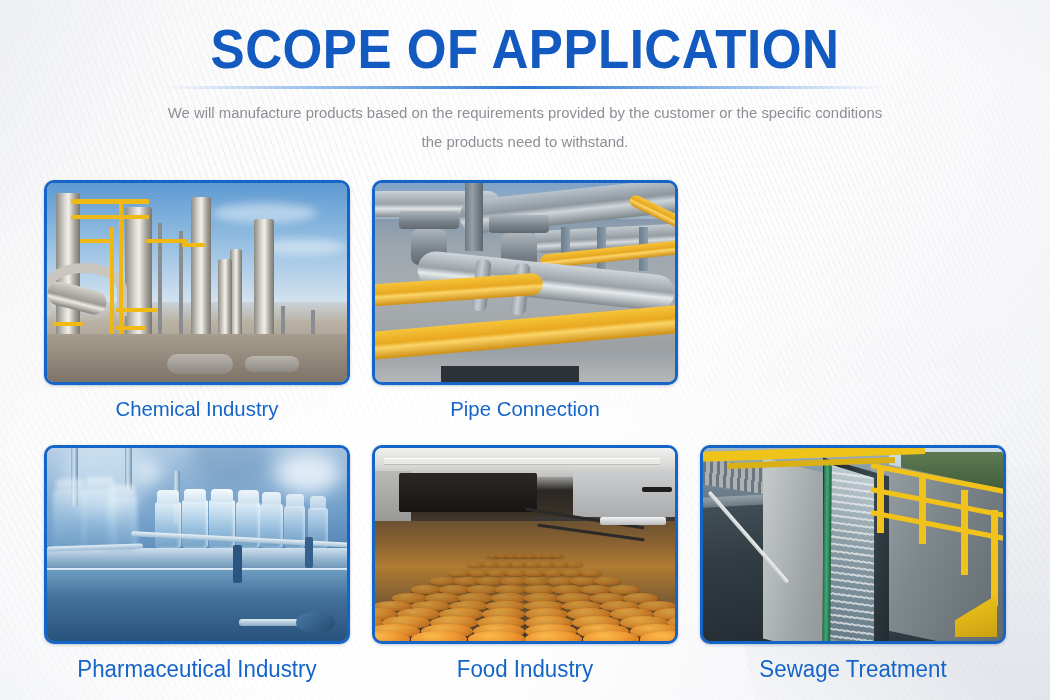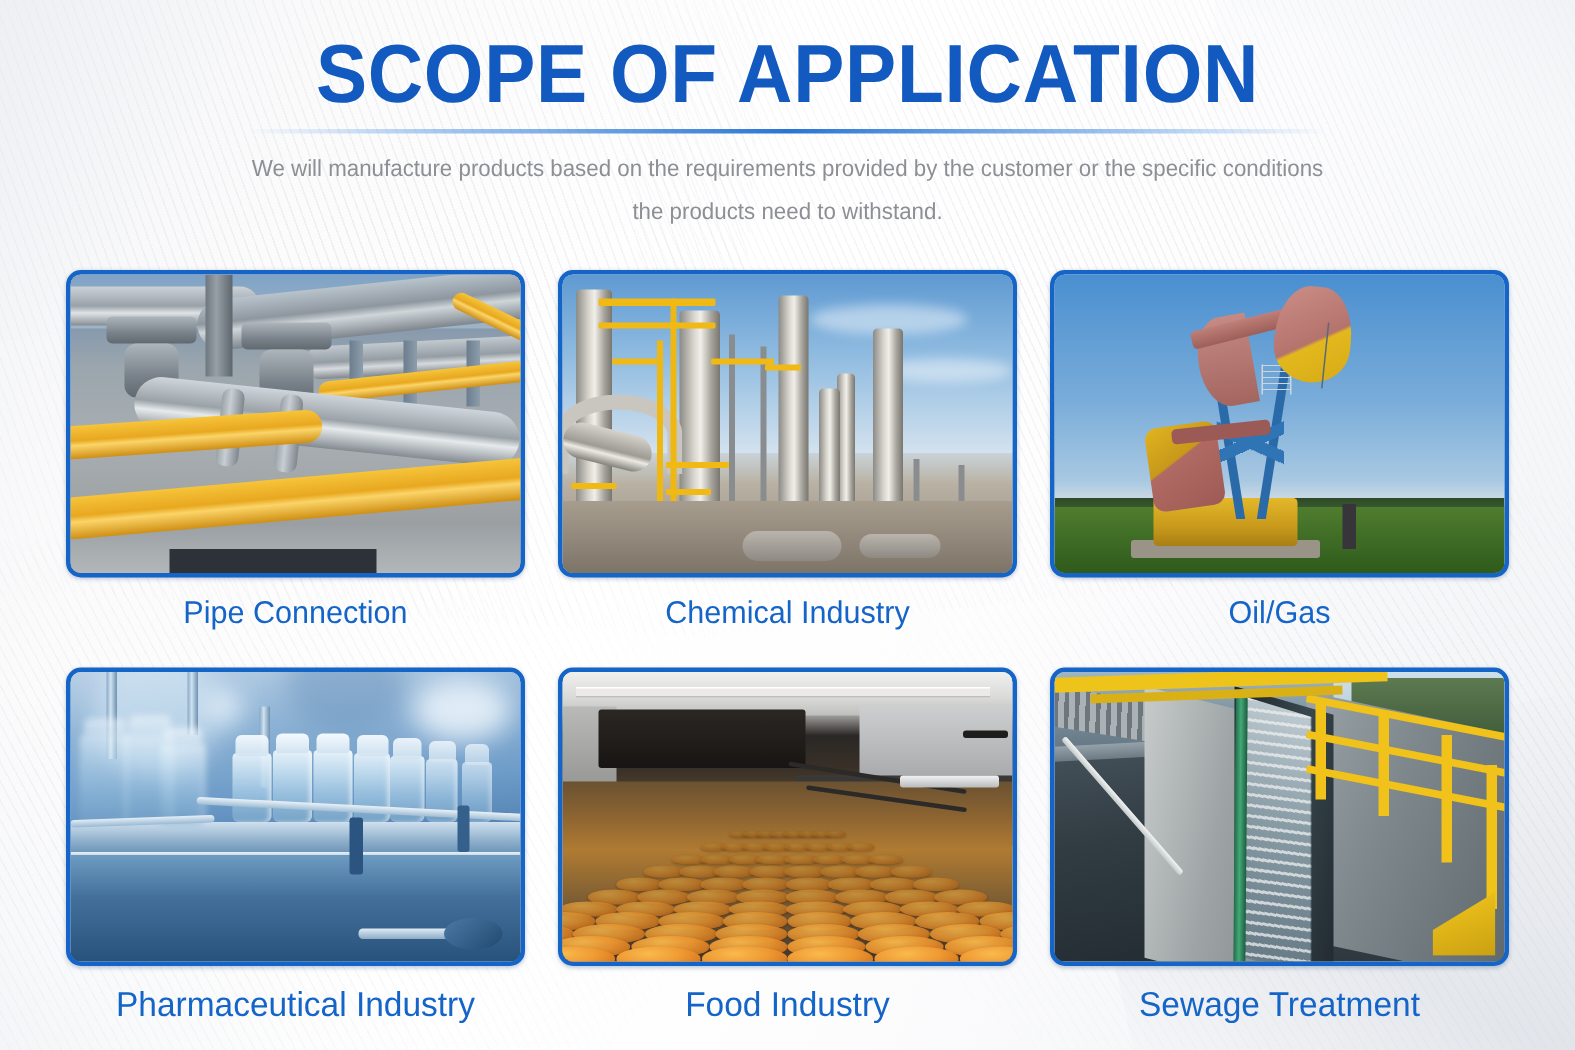--- a/index.html
+++ b/index.html
@@ -302,49 +302,20 @@
       <span class="l2">the products need to withstand.</span>
     </div>
   </div>
 
   <div class="grid">
 
     <div class="row row1">
 
       <div class="cell">
         <div class="card">
-          <div class="photo p1">
-            <div class="sky"></div>
-            <div class="bigpipe bp2"></div>
-              <div class="bigpipe bp1"></div>
-              <div class="bigpipe bp3"></div>
-            <div class="col c1"></div>
-              <div class="col c2"></div>
-              <div class="col c3"></div>
-            <div class="ypipe y3"></div>
-              <div class="ypipe y4"></div>
-            <div class="riser"></div>
-            <div class="valve v1"></div>
-              <div class="valve v2"></div>
-            <div class="valve v1b"></div>
-              <div class="valve v2b"></div>
-            <div class="main"></div>
-            <div class="flange f1"></div>
-              <div class="flange f2"></div>
-            <div class="ypipe y1"></div>
-            <div class="ground"></div>
-              <div class="dark"></div>
-            <div class="ypipe y2"></div>
-          </div>
-        </div>
-        <div class="caption">Pipe Connection</div>
-      </div>
-
-      <div class="cell">
-        <div class="card">
           <div class="photo p2">
             <div class="sky"></div>
             <div class="cloud cl1"></div>
               <div class="cloud cl2"></div>
             <div class="col k6"></div>
               <div class="col k5"></div>
               <div class="col k4"></div>
             <div class="col k3"></div>
               <div class="col k2"></div>
               <div class="col k1"></div>
@@ -367,39 +338,47 @@
             <div class="base"></div>
             <div class="tank t1"></div>
               <div class="tank t2"></div>
           </div>
         </div>
         <div class="caption">Chemical Industry</div>
       </div>
 
       <div class="cell">
         <div class="card">
-          <div class="photo p3">
-            <div class="treeline"></div>
-              <div class="field"></div>
-            <div class="pad"></div>
-              <div class="skid"></div>
-            <div class="tower"></div>
-              <div class="brace"></div>
-            <div class="ladder"></div>
-            <div class="cwb"></div>
-              <div class="pitman"></div>
-            <div class="cwa"></div>
-            <div class="beam"></div>
-              <div class="head"></div>
-            <div class="wire"></div>
-              <div class="wellhead"></div>
+          <div class="photo p1">
+            <div class="sky"></div>
+            <div class="bigpipe bp2"></div>
+              <div class="bigpipe bp1"></div>
+              <div class="bigpipe bp3"></div>
+            <div class="col c1"></div>
+              <div class="col c2"></div>
+              <div class="col c3"></div>
+            <div class="ypipe y3"></div>
+              <div class="ypipe y4"></div>
+            <div class="riser"></div>
+            <div class="valve v1"></div>
+              <div class="valve v2"></div>
+            <div class="valve v1b"></div>
+              <div class="valve v2b"></div>
+            <div class="main"></div>
+            <div class="flange f1"></div>
+              <div class="flange f2"></div>
+            <div class="ypipe y1"></div>
+            <div class="ground"></div>
+              <div class="dark"></div>
+            <div class="ypipe y2"></div>
           </div>
         </div>
-        <div class="caption">Oil/Gas</div>
+        <div class="caption">Pipe Connection</div>
       </div>
+
 
     </div>
 
     <div class="row row2" style="margin-top:26px">
 
       <div class="cell">
         <div class="card">
           <div class="photo p5">
             <div class="blur bl2"></div>
               <div class="blur bl1"></div>

